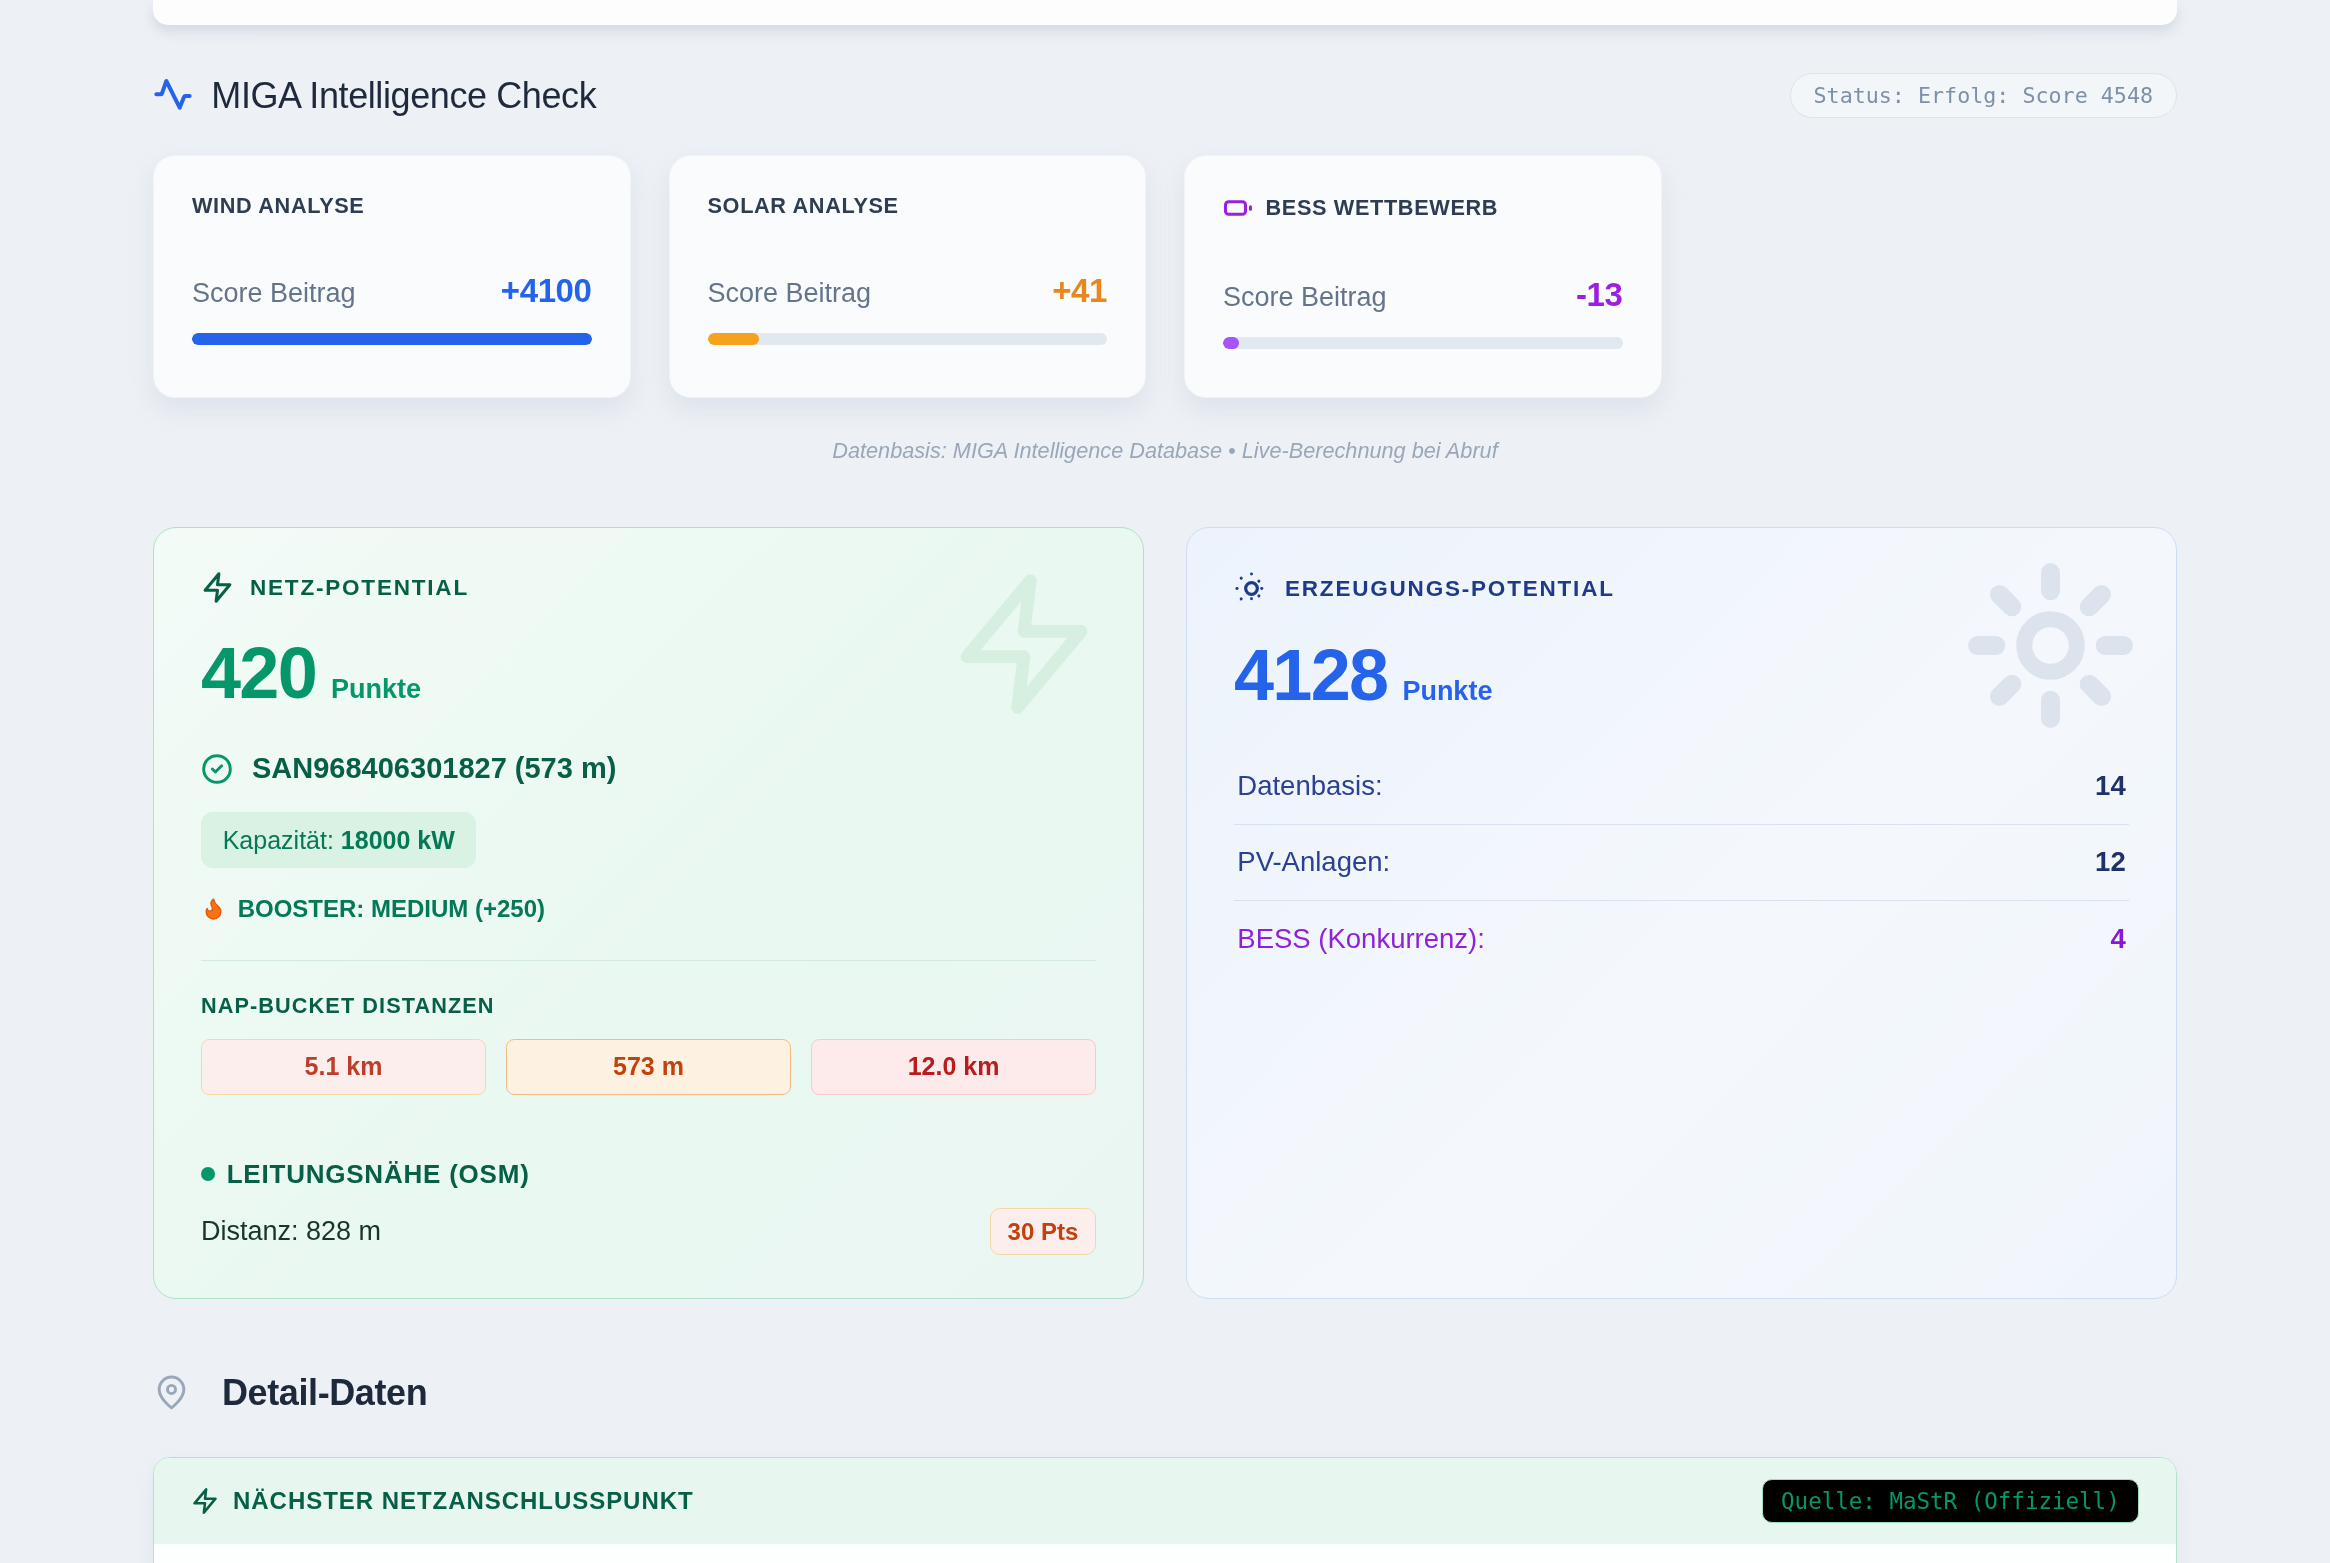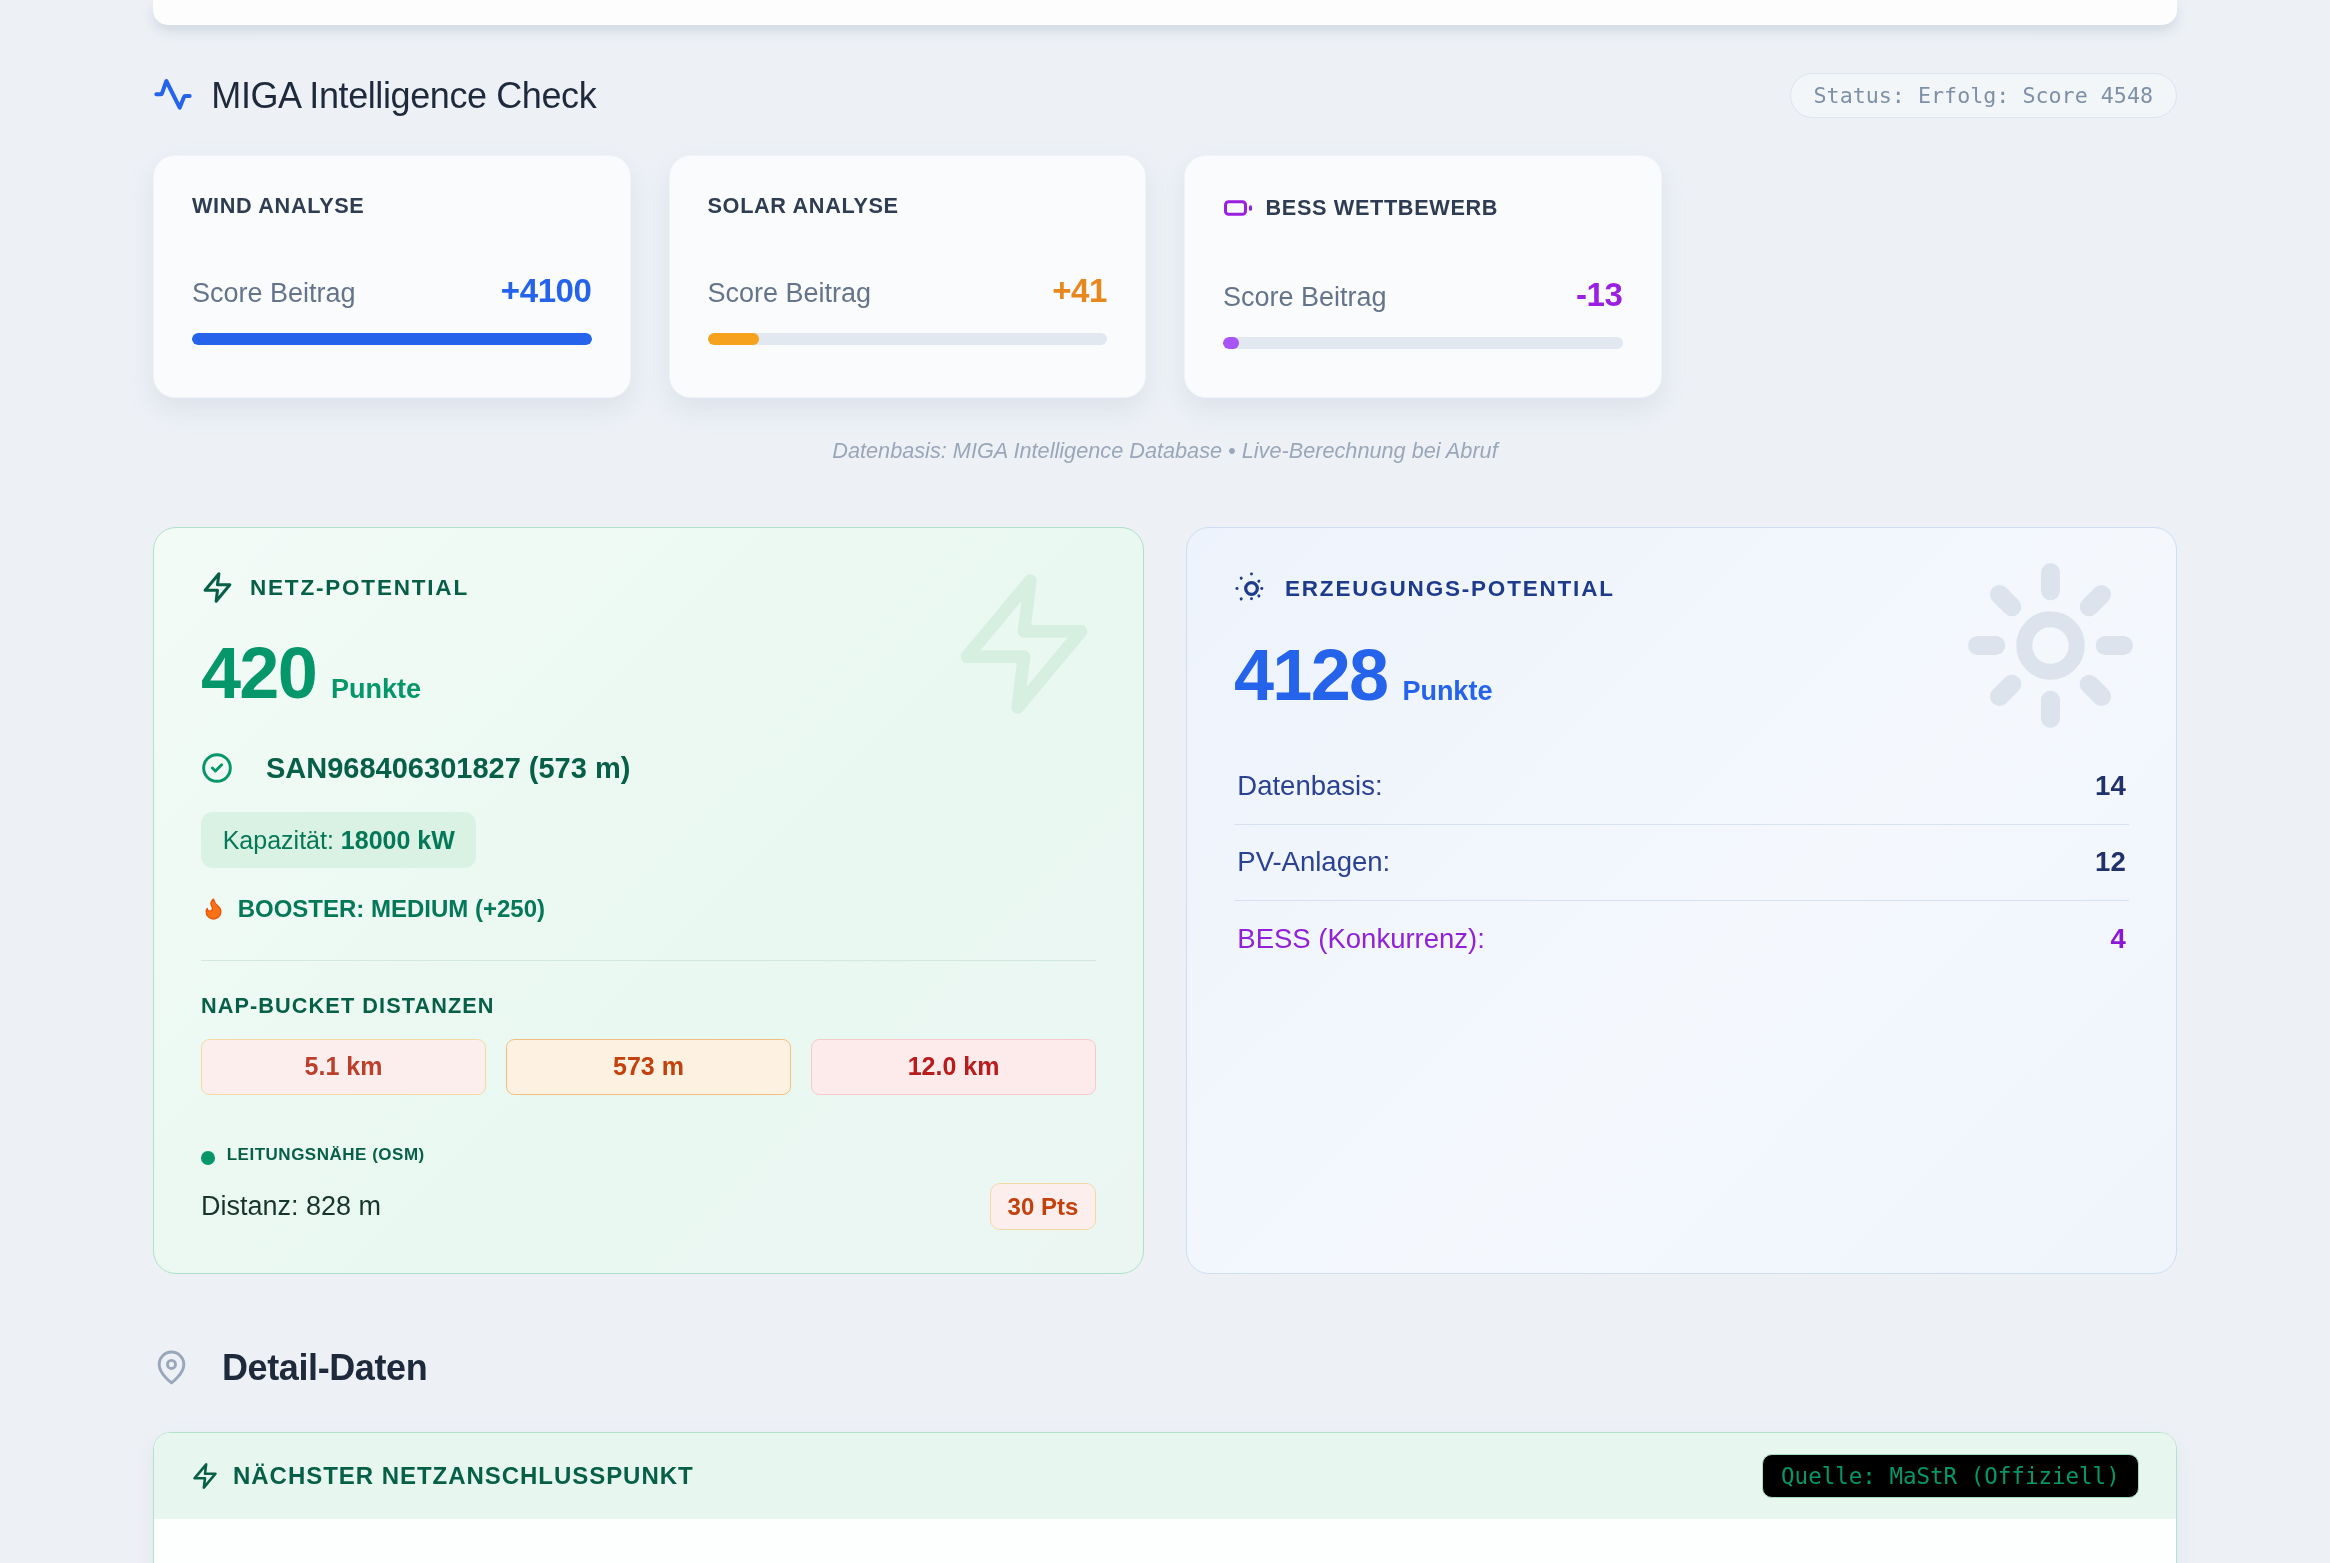--- a/index.html
+++ b/index.html
@@ -63,32 +63,32 @@
   .panel-head { display:flex; align-items:center; gap:16px; }
   .panel-title { font-size:22.5px; font-weight:800; letter-spacing:.08em; }
   .panel-netz .panel-title { color:#065f46; }
   .panel-erzeugung .panel-title { color:#1e3a8a; }
   .points-row { margin-top:33px; display:flex; align-items:baseline; gap:15px; }
   .points-num { font-size:72px; font-weight:800; letter-spacing:-1.7px; line-height:1; }
   .points-unit { font-size:27px; font-weight:600; }
   .panel-netz .points-num, .panel-netz .points-unit { color:#059669; }
   .panel-erzeugung .points-num, .panel-erzeugung .points-unit { color:#2563eb; }
 
-  .station-row { margin-top:43px; display:flex; align-items:flex-start; gap:33px; font-size:29px; font-weight:600; color:#065f46; }
+  .station-row { margin-top:43px; display:flex; align-items:flex-end; gap:19px; font-size:29px; font-weight:600; color:#065f46; }
   .capacity-chip { display:inline-block; margin-top:27px; background:#d9f2e4; border-radius:11.7px; padding:13.3px 21.7px; font-size:25px; color:#047857; }
   .capacity-chip b { font-weight:800; }
   .booster-row { margin-top:27px; display:flex; align-items:center; gap:11.7px; font-size:24px; font-weight:700; color:#047857; }
   .netz-divider { margin-top:37px; border-top:1.7px solid #d4e9dd; }
   .bucket-title { margin-top:32px; font-size:21.7px; font-weight:800; color:#065f46; letter-spacing:.05em; }
   .bucket-chips { margin-top:20px; display:grid; grid-template-columns:repeat(3,1fr); gap:20px; }
   .bucket-chip { text-align:center; padding:12.5px 0; border-radius:8.3px; border:1.7px solid; font-size:25px; font-weight:700; }
   .bucket-chip.c0 { background:#fdeeee; border-color:#f5d8a2; color:#bb3f2a; }
   .bucket-chip.c1 { background:#fdf2e2; border-color:#f3bd7e; color:#c2410c; }
   .bucket-chip.c2 { background:#fdeaea; border-color:#f6caca; color:#b91c1c; }
-  .line-title-row { margin-top:50px; display:flex; align-items:flex-end; gap:11.7px; font-size:17px; font-weight:800; color:#065f46; letter-spacing:.03em; }
+  .line-title-row { margin-top:64px; display:flex; align-items:center; gap:11.7px; font-size:26px; font-weight:800; color:#065f46; letter-spacing:.03em; }
   .line-dot { width:14px; height:14px; border-radius:50%; background:#059669; }
   .distance-row { margin-top:18.3px; display:flex; align-items:center; justify-content:space-between; }
   .distance-text { font-size:27px; color:#17352c; }
   .pts-badge { font-size:24px; font-weight:700; color:#c2410c; background:#fdeeee; border:1.7px solid #f4d8a4; border-radius:10px; padding:8.3px 16.7px; }
 
   .gen-rows { margin-top:37px; }
   .gen-row { display:flex; align-items:center; justify-content:space-between; padding:21.7px 3.3px; }
   .gen-row.bordered { border-bottom:1.7px solid #d8e1f0; }
   .gen-row-label { font-size:27.5px; color:#2b4191; }
   .gen-row-value { font-size:27.5px; font-weight:800; color:#20316b; }

